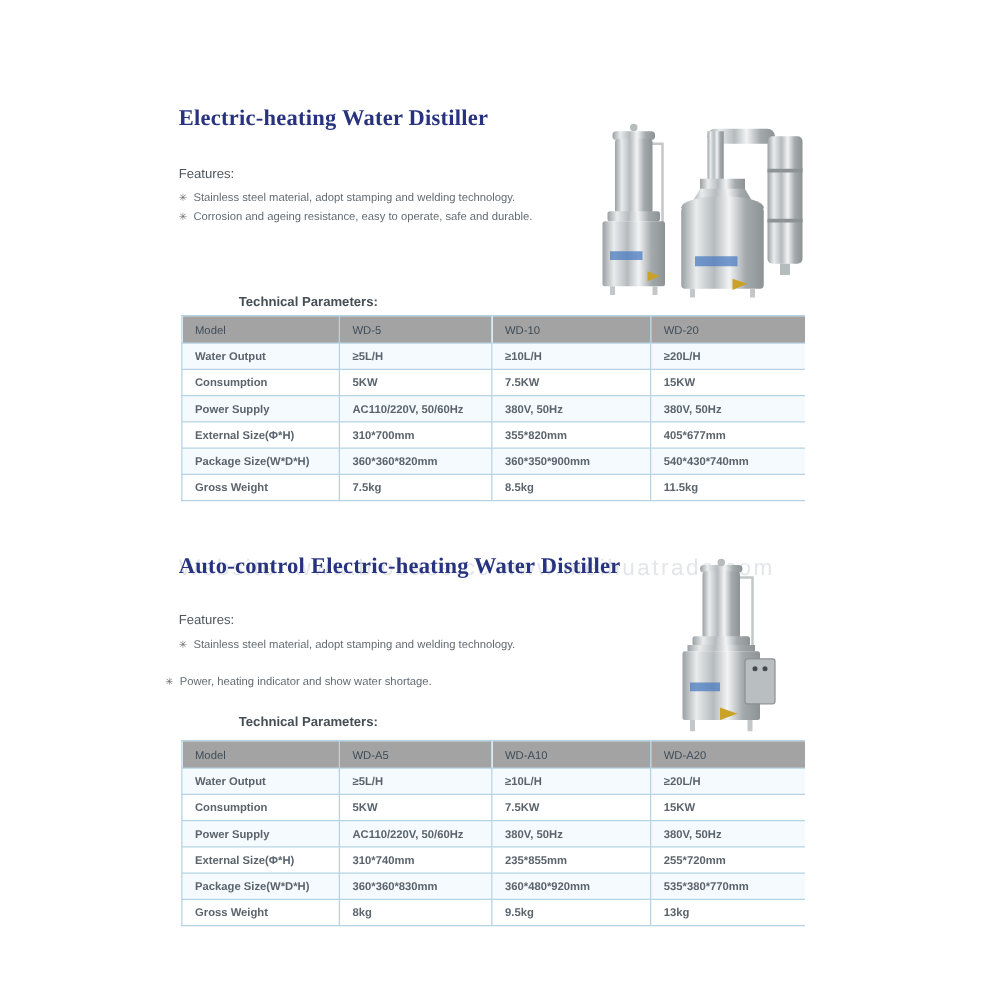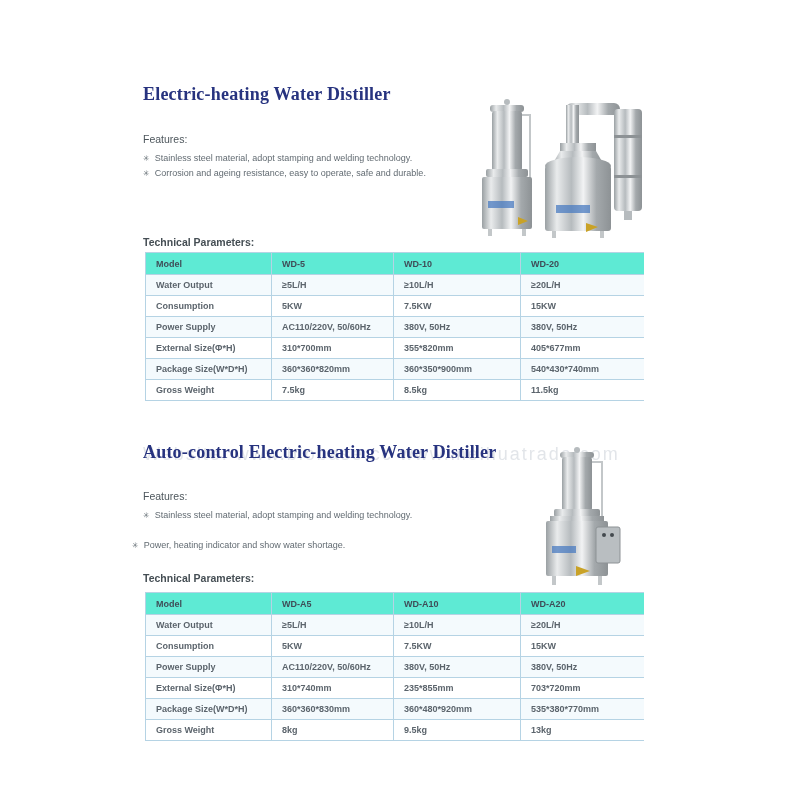--- a/index.html
+++ b/index.html
@@ -8,30 +8,30 @@
     font-family:"Liberation Sans","DejaVu Sans",sans-serif;overflow:hidden;
   }
   .abs{position:absolute;}
   .prod-title{
     font-family:"Liberation Serif","DejaVu Serif",serif;
     font-weight:bold;font-size:18px;color:#27337f;letter-spacing:.2px;white-space:nowrap;
   }
   .feat-label{font-size:10.5px;color:#4d565c;}
   .feat-item{font-size:9px;color:#626b72;white-space:nowrap;line-height:15px;}
   .feat-item .bullet{margin-right:5px;font-size:8px;color:#6b747a;}
-  .tech-label{font-size:10.5px;font-weight:600;color:#454e54;}
+  .tech-label{font-size:10.5px;font-weight:600;color:#454e54;margin-left:48px;}
   table.spec{
     border-collapse:collapse;width:510px;table-layout:fixed;
     font-size:9px;color:#5b646c;border:1px solid #93b7ca;
   }
   table.spec th,table.spec td{
     border:1px solid #b5d3e4;padding:0 0 0 10px;text-align:left;
     overflow:hidden;white-space:nowrap;font-weight:bold;
   }
-  table.spec th{height:21px;background:#5eead4;color:#3f4d58;font-weight:700;}
+  table.spec th{height:21px;background:#a3a3a3;color:#3f4d58;font-weight:400;}
   table.spec td{height:20px;background:#ffffff;}
   table.spec tbody tr:nth-child(odd) td{background:#f4fafd;}
   .wm{pointer-events:none;white-space:nowrap;z-index:5;}
   .wm-brand{
     font-weight:bold;font-size:62px;letter-spacing:8px;
     color:rgba(168,184,199,0.32);
   }
   .wm-line{font-size:18px;letter-spacing:2px;color:rgba(190,198,206,0.45);}
   svg{display:block;}
 </style>
@@ -226,21 +226,21 @@
       <tr>
         <td>Power Supply</td>
         <td>AC110/220V, 50/60Hz</td>
         <td>380V, 50Hz</td>
         <td>380V, 50Hz</td>
       </tr>
       <tr>
         <td>External Size(Φ*H)</td>
         <td>310*740mm</td>
         <td>235*855mm</td>
-        <td>703*720mm</td>
+        <td>255*720mm</td>
       </tr>
       <tr>
         <td>Package Size(W*D*H)</td>
         <td>360*360*830mm</td>
         <td>360*480*920mm</td>
         <td>535*380*770mm</td>
       </tr>
       <tr>
         <td>Gross Weight</td>
         <td>8kg</td>

